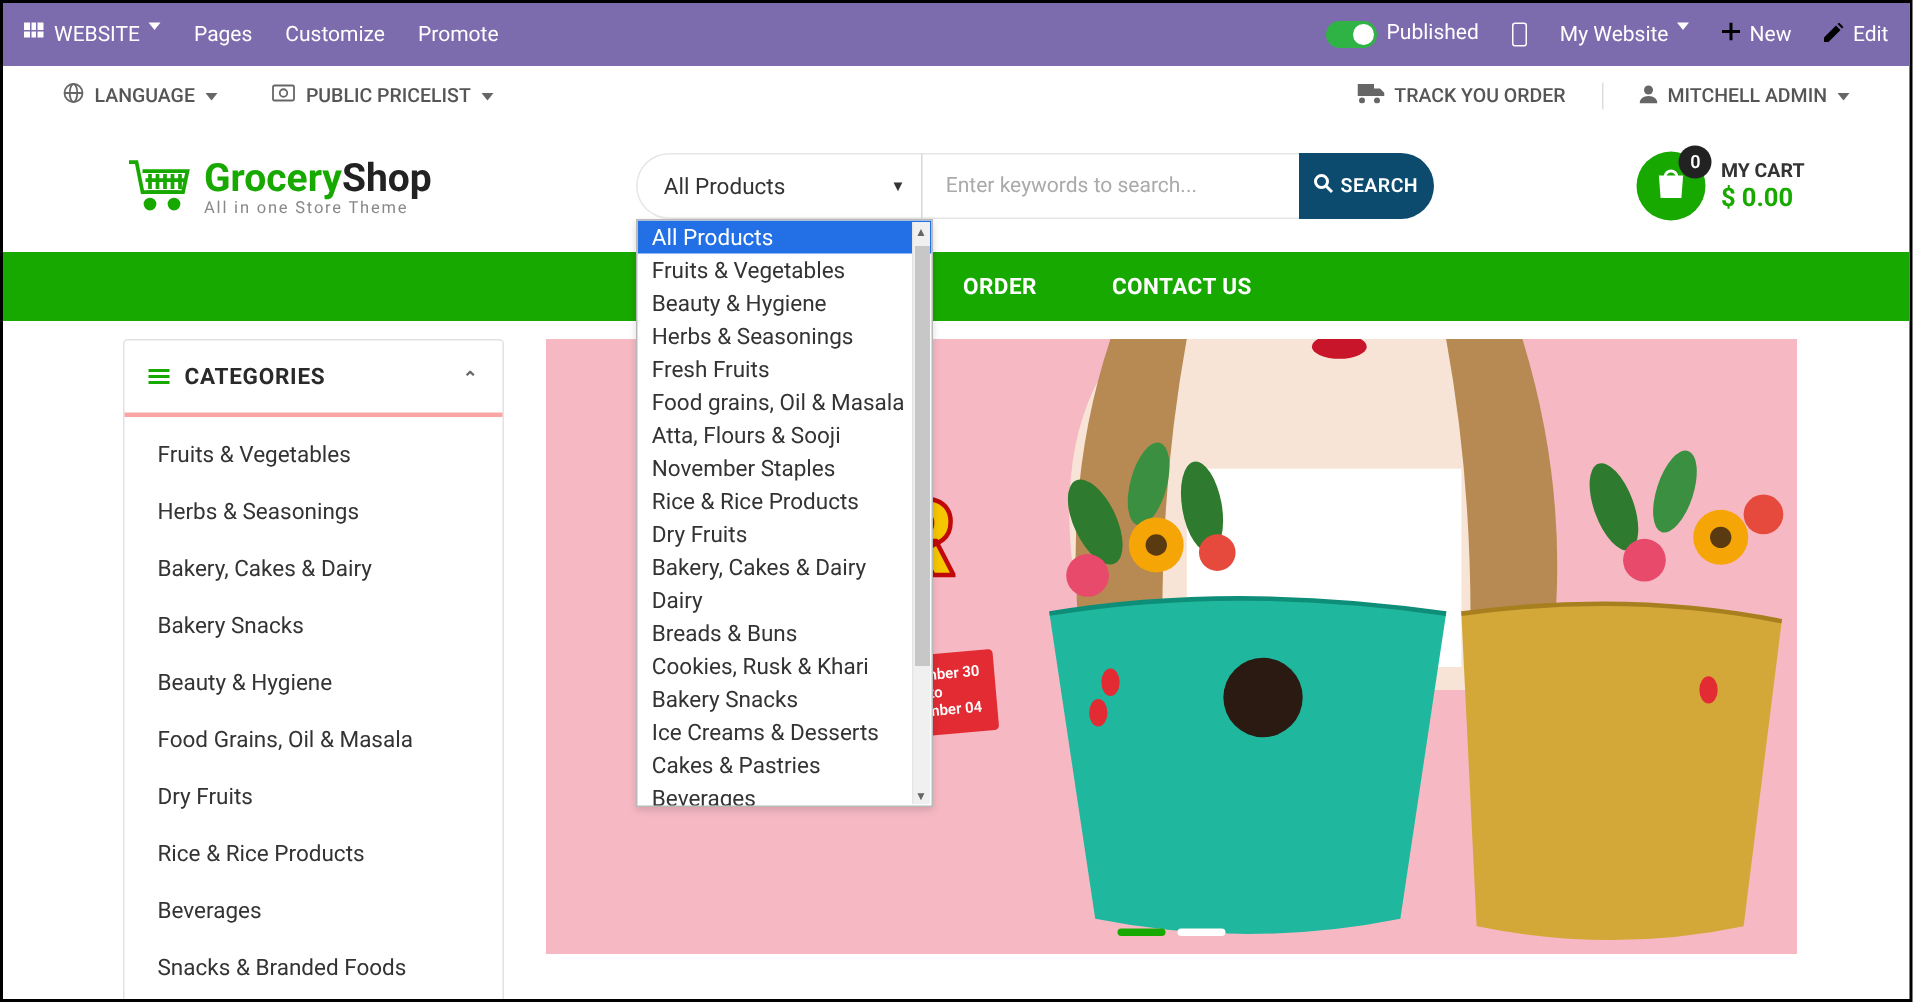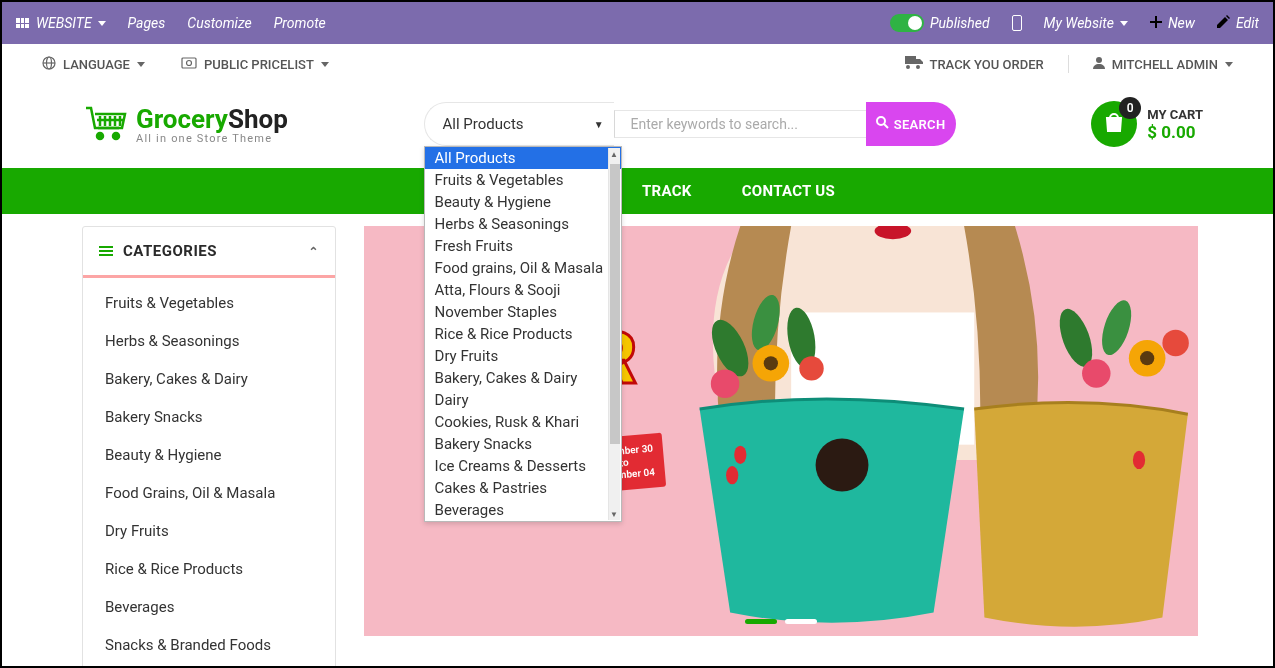--- a/index.html
+++ b/index.html
@@ -2,21 +2,21 @@
 <html><head>
 <meta charset="utf-8">
 <style>
 * { margin: 0; padding: 0; box-sizing: border-box; font-family: -apple-system, BlinkMacSystemFont, "Segoe UI", Roboto, Arial, sans-serif; }
 body { background: #fff; width: 1275px; height: 668px; overflow: hidden; border: 2px solid #000; position: relative; }
 
 
 .admin-bar { background: #7c6bad; height: 42px; display: flex; align-items: center; padding: 0 14px; color: #fff; font-size: 14px; }
 .admin-left { display: flex; align-items: center; gap: 22px; }
 .admin-right { margin-left: auto; display: flex; align-items: center; gap: 22px; }
-.admin-item { display: inline-flex; align-items: center; gap: 6px; cursor: pointer; font-style: italic; }
+.admin-item { display: inline-flex; align-items: flex-start; gap: 6px; cursor: pointer; }
 .caret-down { display: inline-block; width: 0; height: 0; border-left: 4px solid transparent; border-right: 4px solid transparent; border-top: 5px solid #fff; }
 .grid-icon { display: inline-flex; width: 14px; height: 10px; flex-wrap: wrap; gap: 1px; }
 .grid-icon i { width: 3.5px; height: 4.5px; background: #fff; }
 .toggle { width: 34px; height: 18px; background: #2fb344; border-radius: 10px; position: relative; }
 .toggle::after { content: ""; position: absolute; right: 2px; top: 2px; width: 14px; height: 14px; background: #fff; border-radius: 50%; }
 .phone-icon { width: 10px; height: 16px; border: 1.5px solid #fff; border-radius: 2px; position: relative; }
 
 
 .util-bar { height: 40px; display: flex; align-items: center; padding: 16px 40px; color: #555; font-size: 13px; }
 .util-left { display: flex; align-items: center; gap: 36px; }
@@ -30,23 +30,23 @@
 .logo { display: flex; align-items: center; gap: 6px; }
 .logo-cart svg { width: 48px; height: 48px; }
 .logo-text { display: flex; flex-direction: column; }
 .logo-title { font-size: 26px; font-weight: 700; color: #222; }
 .logo-title span.green { color: #18a900; }
 .logo-sub { font-size: 11px; color: #888; letter-spacing: 1.2px; margin-top: -2px; }
 
 .search-wrap { margin-left: auto; display: flex; align-items: center; position: relative; }
 .search-select { width: 190px; height: 44px; border: 1px solid #e6e6e6; border-right: none; border-radius: 30px 0 0 30px; padding-left: 18px; font-size: 15px; color: #333; display: flex; align-items: center; justify-content: space-between; padding-right: 10px; background: #fff; }
 .sel-arrow { color: #333; font-size: 10px; }
-.search-input { width: 252px; height: 28px; border: 1px solid #e6e6e6; border-left: 1px solid #d8d8d8; border-right: none; padding-left: 16px; font-size: 14px; color: #888; outline: none; }
+.search-input { width: 252px; height: 44px; border: 1px solid #e6e6e6; border-left: 1px solid #d8d8d8; border-right: none; padding-left: 16px; font-size: 14px; color: #888; outline: none; }
 .search-input::placeholder { color: #aaa; }
-.search-btn { width: 90px; height: 44px; background: #d946ef; border: none; border-radius: 0 30px 30px 0; color: #fff; font-size: 13px; font-weight: 600; letter-spacing: .3px; display: inline-flex; align-items: center; justify-content: center; gap: 5px; cursor: pointer; }
+.search-btn { width: 90px; height: 44px; background: #0c4a6e; border: none; border-radius: 0 30px 30px 0; color: #fff; font-size: 13px; font-weight: 600; letter-spacing: .3px; display: inline-flex; align-items: center; justify-content: center; gap: 5px; cursor: pointer; }
 
 
 .dropdown-panel { position: absolute; top: 44px; left: 0; width: 198px; background: #fff; border: 1px solid #b9b9b9; z-index: 50; max-height: 392px; overflow: hidden; box-shadow: 0 2px 5px rgba(0,0,0,0.15); }
 .dd-list { list-style: none; }
 .dd-list li { padding: 1px 8px 1px 10px; font-size: 15px; color: #333; line-height: 20px; cursor: pointer; }
 .dd-list li.active { background: #2370e6; color: #fff; }
 .dd-scroll { position: absolute; top: 1px; right: 1px; width: 12px; height: calc(100% - 2px); background: #f0f0f0; border-left: 1px solid #e5e5e5; }
 .dd-scroll-up, .dd-scroll-down { height: 12px; display:flex; align-items:center; justify-content:center; font-size:8px; color:#666; }
 .dd-scroll-thumb { background: #c7c7c7; width: 10px; margin-left: 1px; height: 280px; margin-top: 4px; }
 
@@ -216,20 +216,21 @@
           <li>Beauty &amp; Hygiene</li>
           <li>Herbs &amp; Seasonings</li>
           <li>Fresh Fruits</li>
           <li>Food grains, Oil &amp; Masala</li>
           <li>Atta, Flours &amp; Sooji</li>
           <li>November Staples</li>
           <li>Rice &amp; Rice Products</li>
           <li>Dry Fruits</li>
           <li>Bakery, Cakes &amp; Dairy</li>
           <li>Dairy</li>
+          <li>Breads &amp; Buns</li>
           <li>Cookies, Rusk &amp; Khari</li>
           <li>Bakery Snacks</li>
           <li>Ice Creams &amp; Desserts</li>
           <li>Cakes &amp; Pastries</li>
           <li>Beverages</li>
         </ul>
       <div class="dd-scroll">
         <div class="dd-scroll-up">▲</div>
         <div class="dd-scroll-thumb"></div>
         <div class="dd-scroll-down" style="position:absolute;bottom:0;width:100%;">▼</div>
@@ -246,21 +247,21 @@
       <span class="cart-badge">0</span>
     </div>
     <div class="cart-labels">
       <div class="mc">MY CART</div>
       <div class="amt">$ 0.00</div>
     </div>
   </div>
 </div>
 
 <div class="nav-bar">
-  <div class="nav-item">TRACK</div>
+  <div class="nav-item">ORDER</div>
   <div class="nav-item">CONTACT US</div>
 </div>
 
 <div class="content">
   <div class="sidebar">
     <div class="cat-head">
       <span class="burger">
           <i></i>
           <i></i>
           <i></i>

